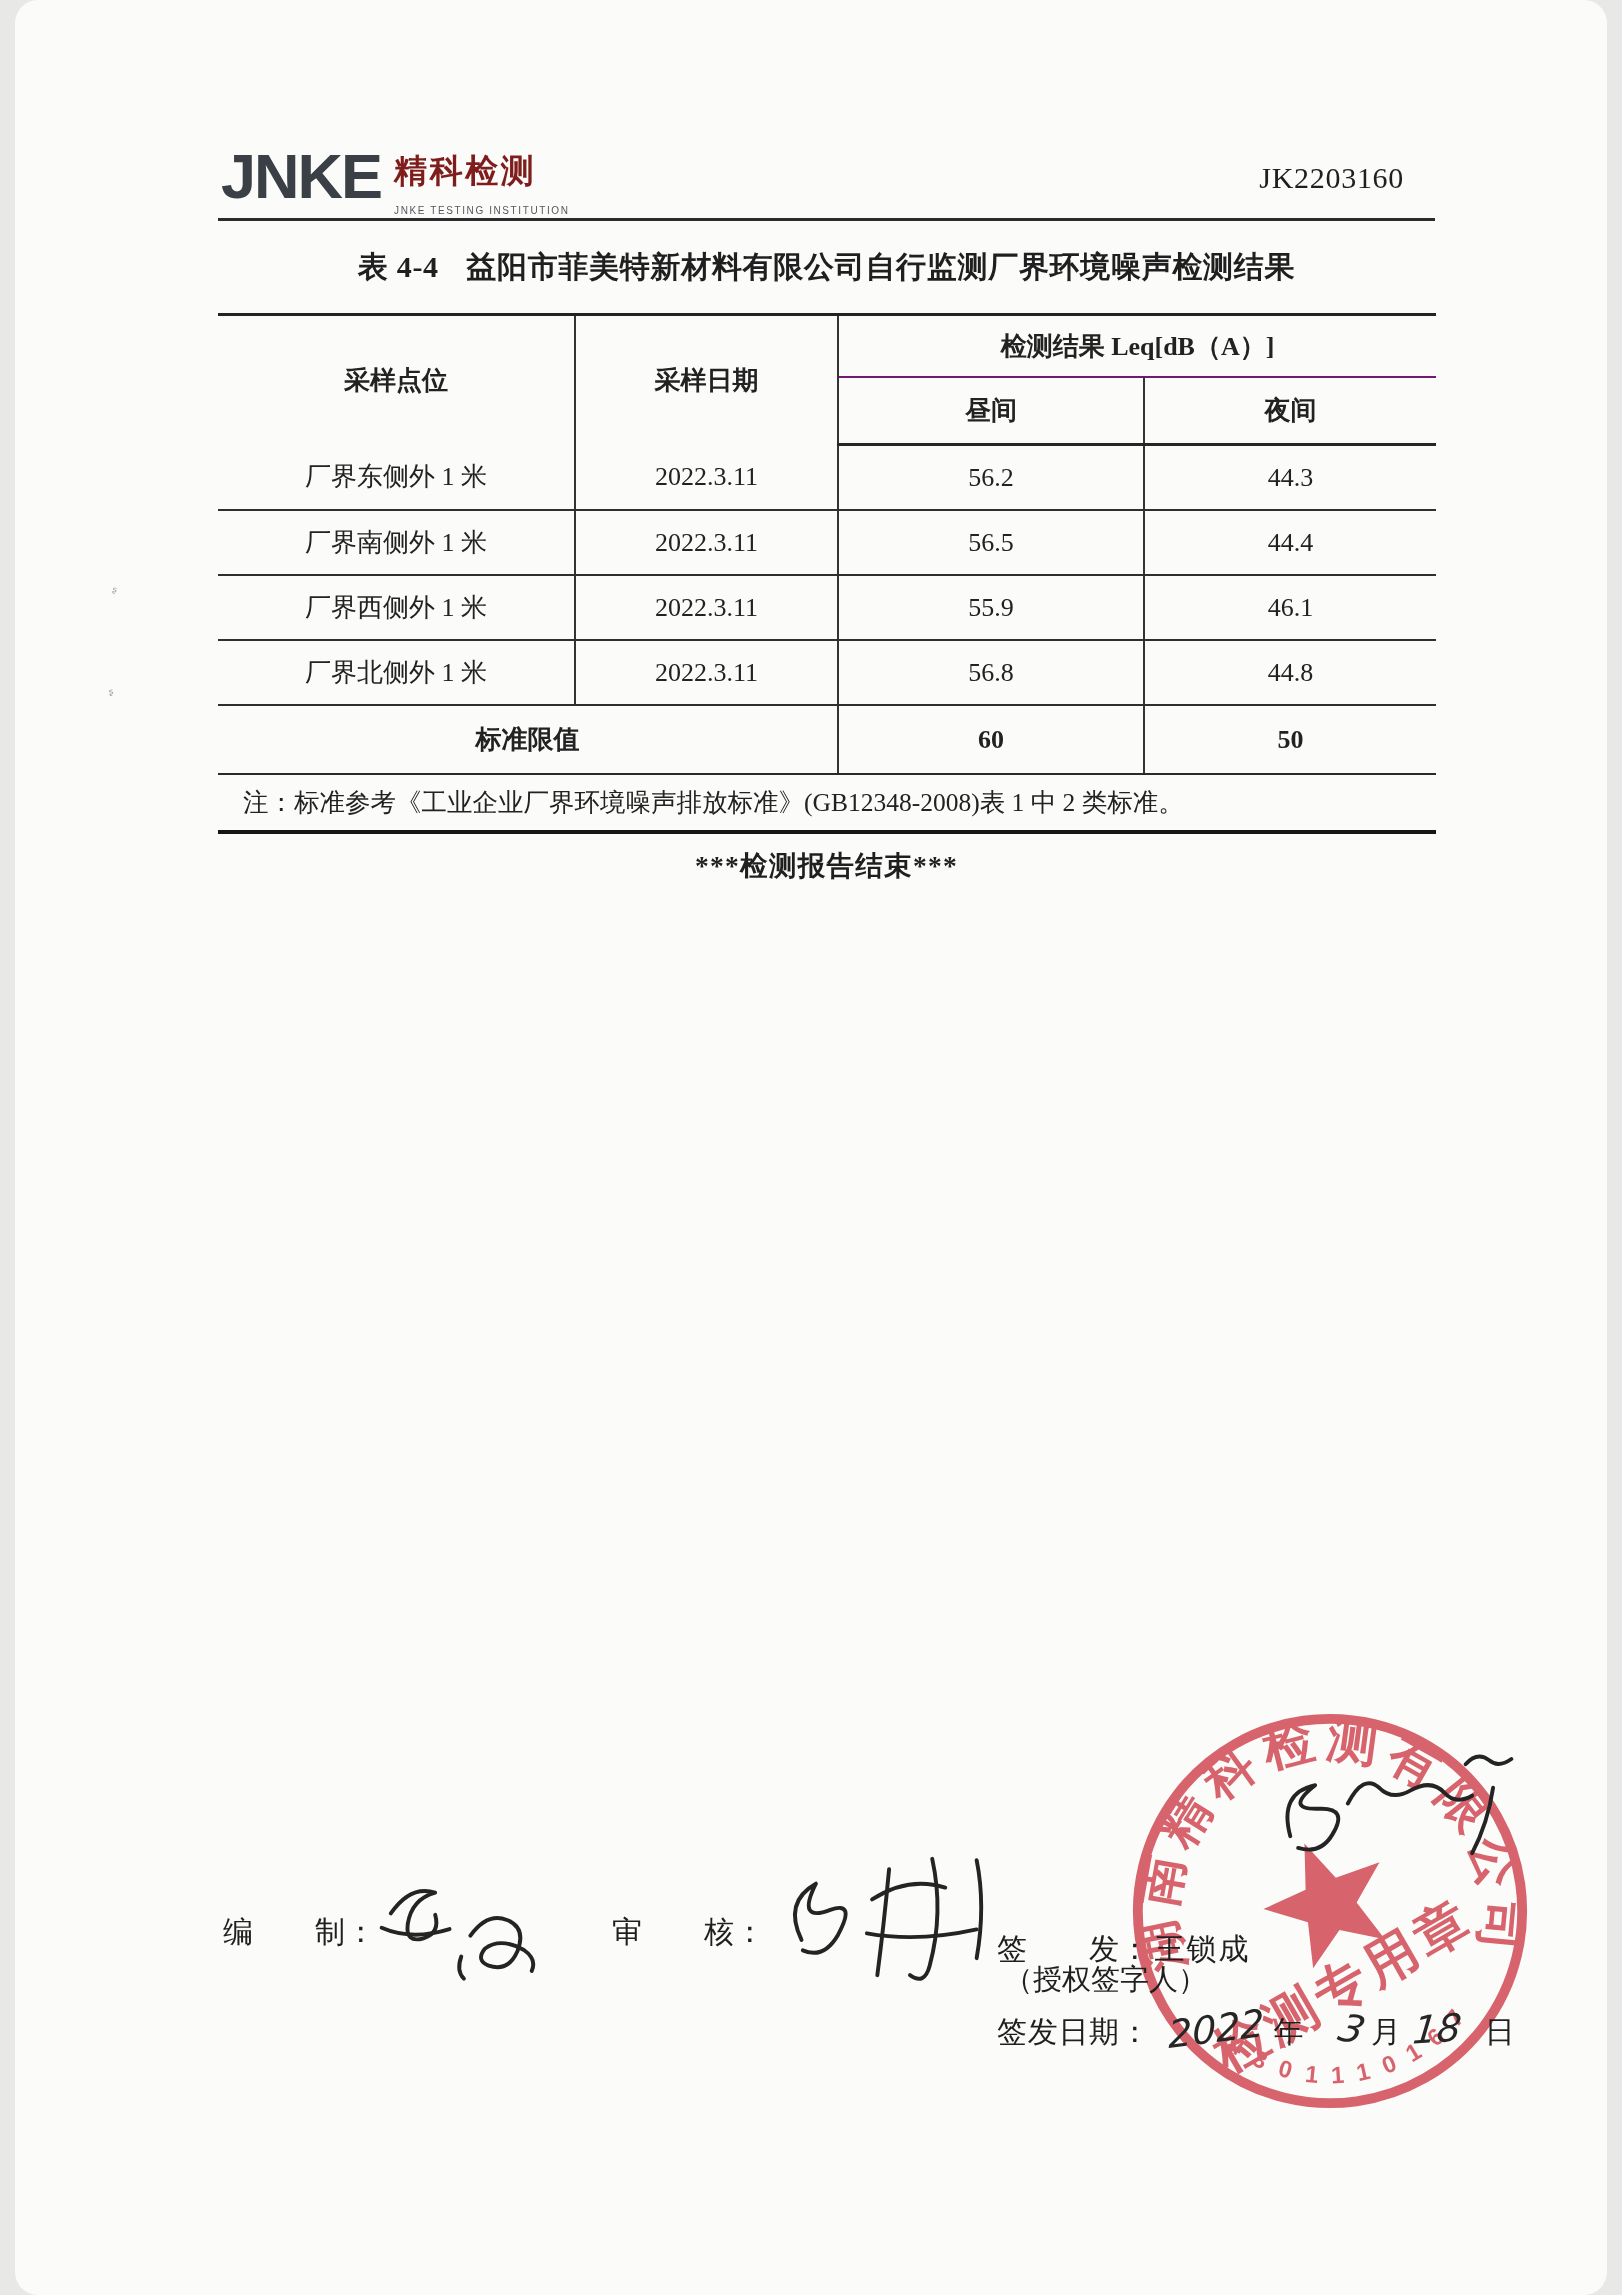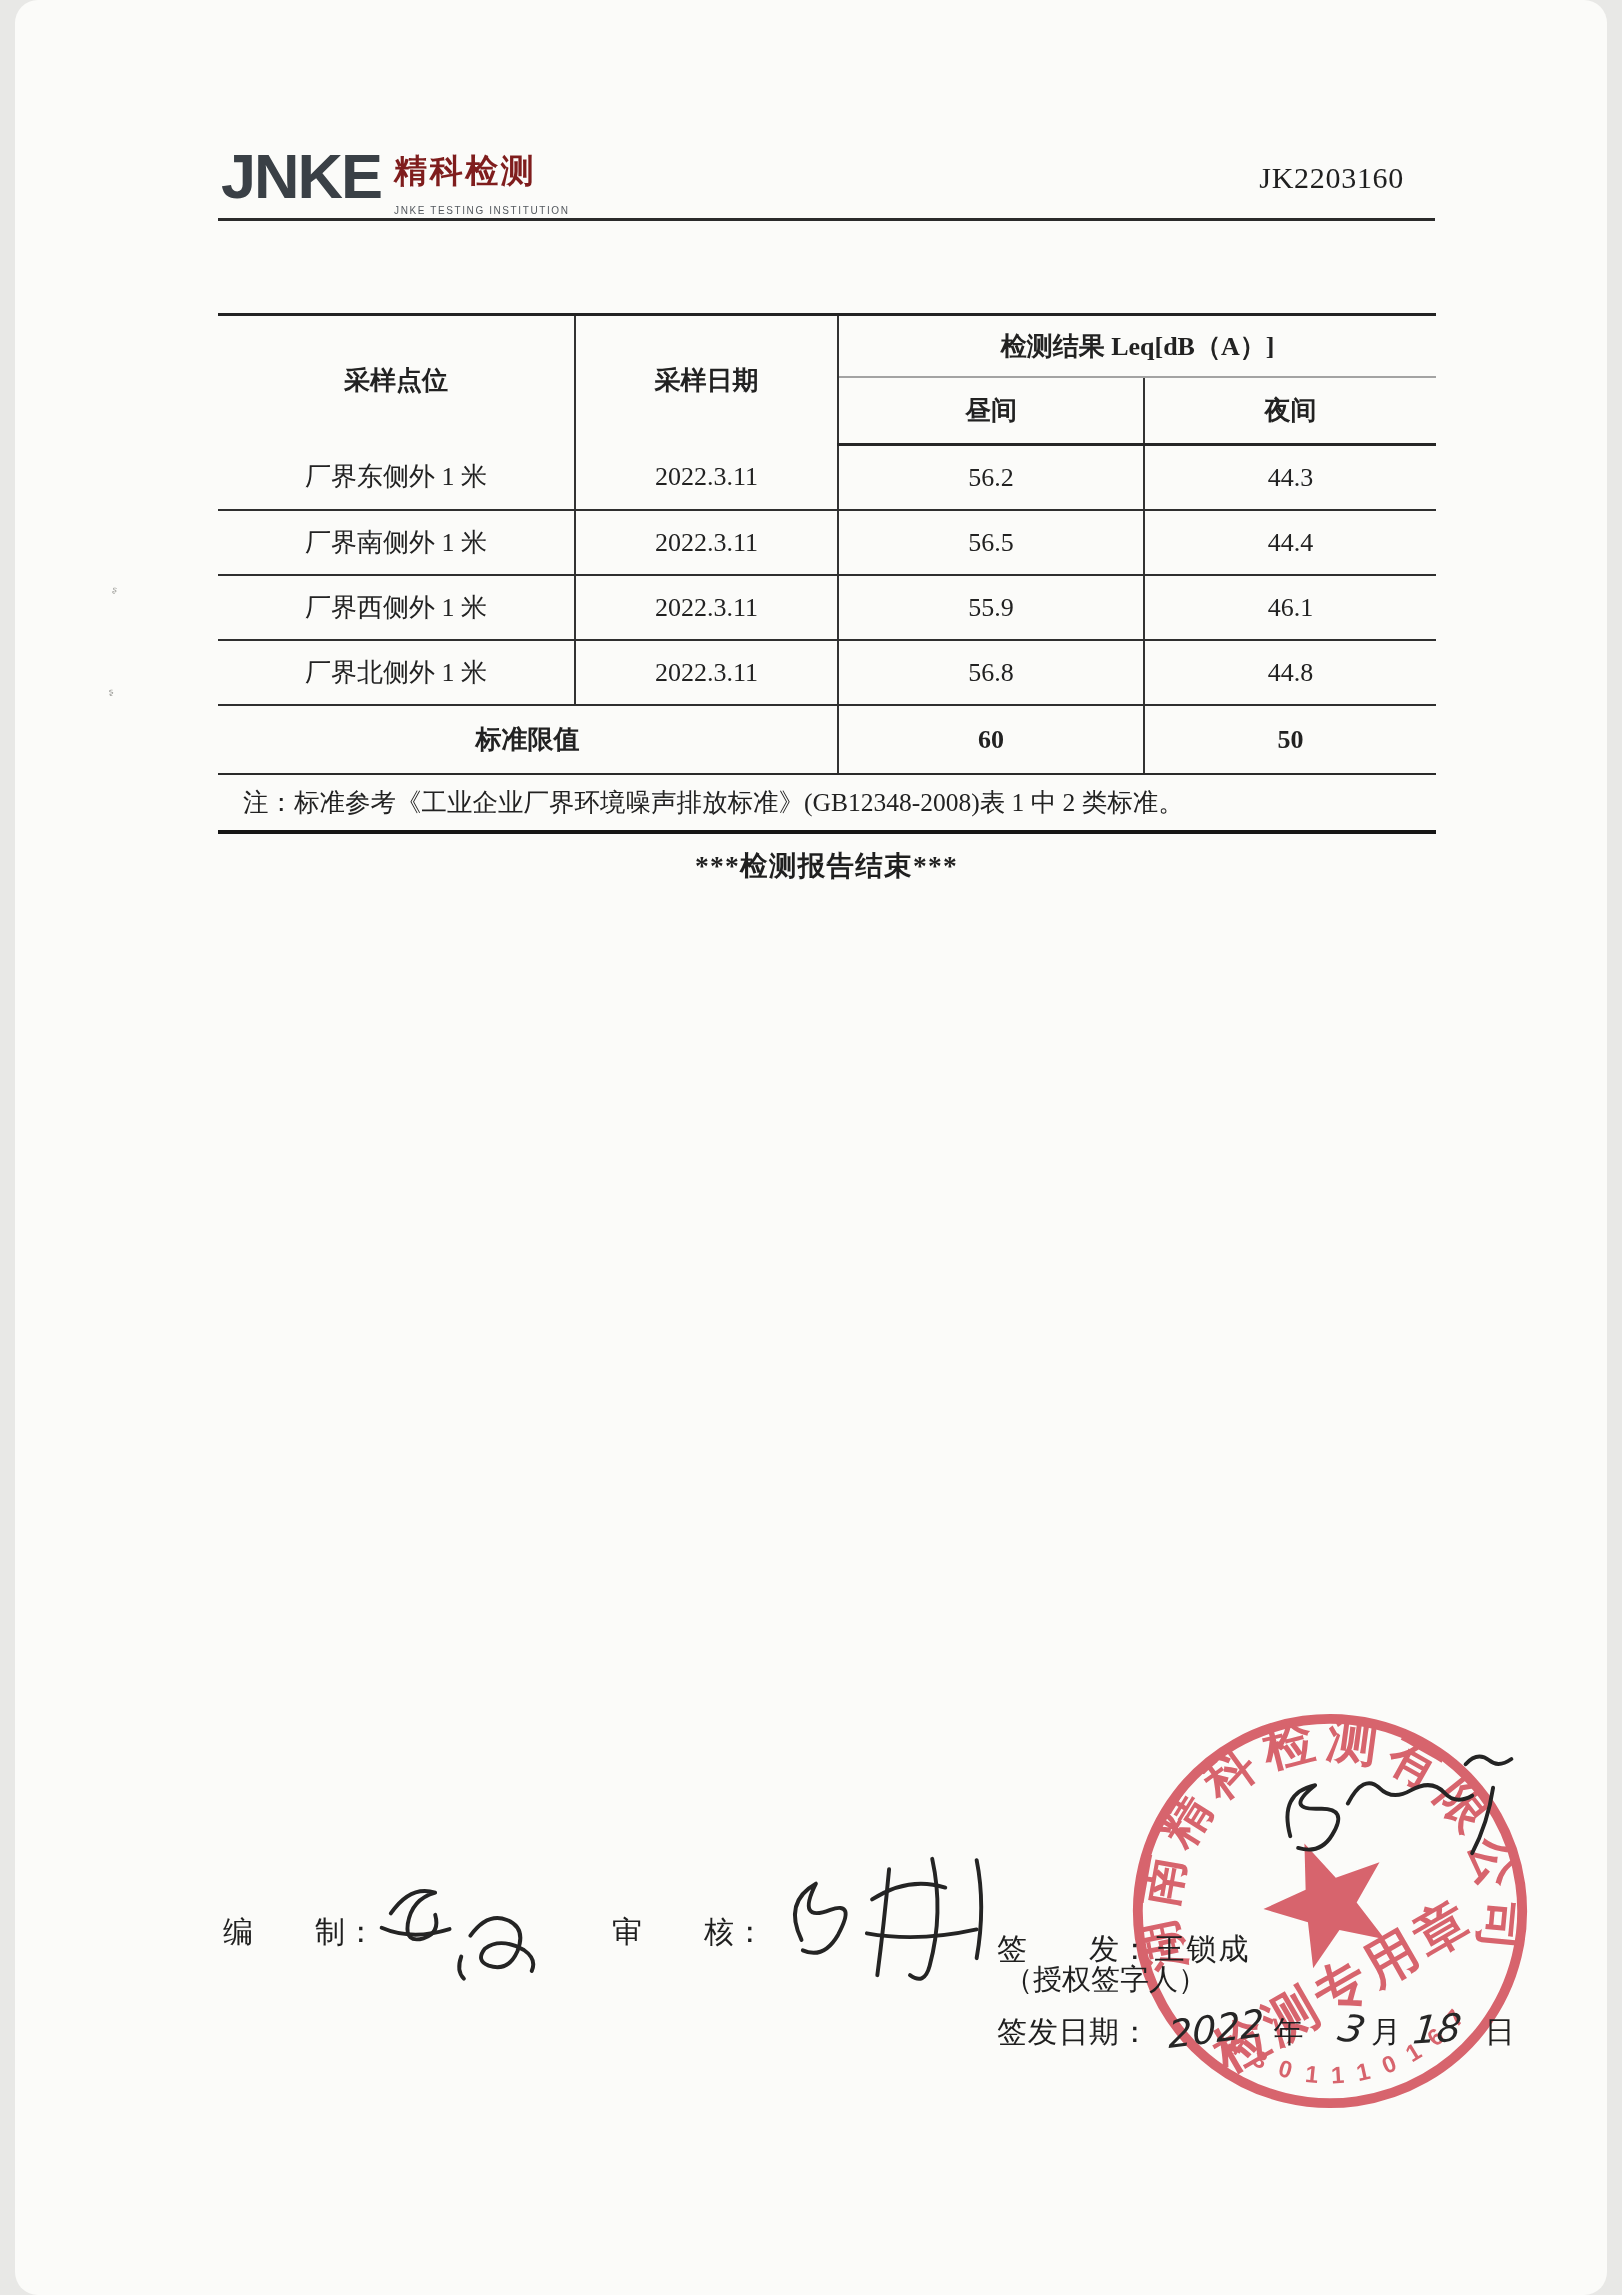--- a/index.html
+++ b/index.html
@@ -28,21 +28,21 @@
   
   #result-table{left:203px;top:313px;width:1217px;}
   table{border-collapse:collapse;table-layout:fixed;width:1217px;
         border-top:3.9px solid #232323;border-bottom:4.6px solid #161616;}
   td{text-align:center;vertical-align:middle;font-size:26px;color:#222;
      padding:0;}
   .vline{border-right:2px solid #333;}
   .hd{font-weight:700;}
   tr.hrow1 td{height:60px;}
   tr.hrow2 td{height:65px;border-bottom:3.3px solid #262626;}
-  td.group{border-bottom:2px solid #a3a3a3;}
+  td.group{border-bottom:2px solid #701a75;}
   tr.drow td{height:63px;border-bottom:2.6px solid #2f2f2f;}
   tr.lrow td{height:67px;border-bottom:2.6px solid #2a2a2a;font-weight:700;}
   tr.nrow td{height:55px;text-align:left;font-size:25.5px;padding-left:25px;}
 
   
   #end-mark{left:203px;top:848px;width:1217px;text-align:center;
         font-size:27.5px;font-weight:700;letter-spacing:1.3px;}
 
   
   .sig-label{font-size:30px;letter-spacing:0.7px;}
@@ -87,20 +87,23 @@
   <div id="logo" class="abs">
     <span class="brand">JNKE</span>
     <span class="cnblock">
       <span class="cn">精科检测</span>
       <span class="en">JNKE TESTING INSTITUTION</span>
     </span>
   </div>
   <div id="report-no" class="abs">JK2203160</div>
   <div id="header-rule" class="abs"></div>
 
+  <div id="doc-title" class="abs">
+    <span class="tlabel">表 4-4</span><span>益阳市菲美特新材料有限公司自行监测厂界环境噪声检测结果</span>
+  </div>
 
   <div id="result-table" class="abs">
     <table>
       <colgroup>
         <col style="width:357px">
           <col style="width:263px">
           <col style="width:306px">
           <col style="width:292px">
       </colgroup>
       <tbody>

